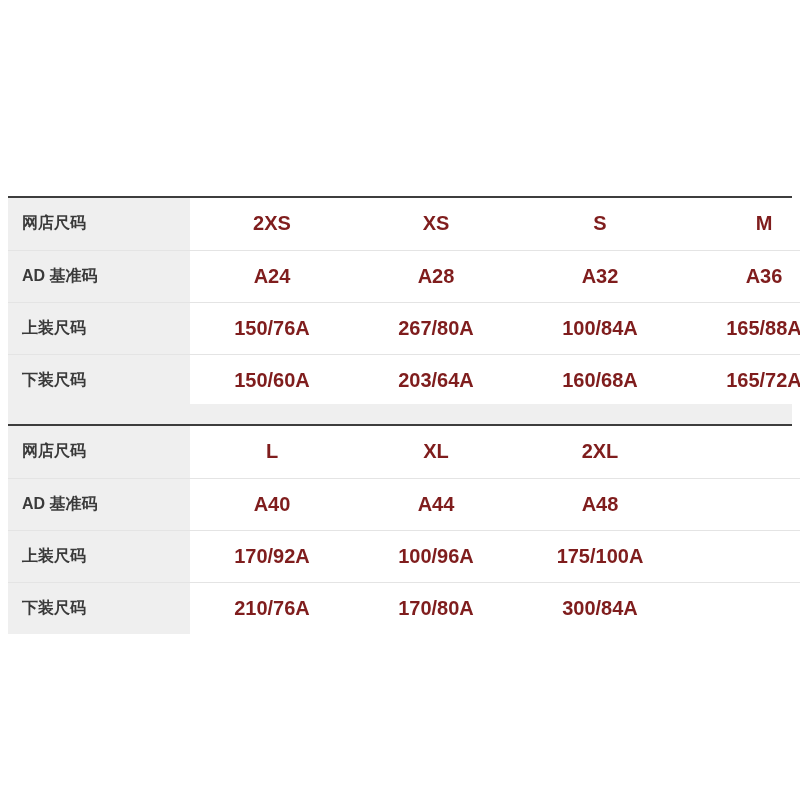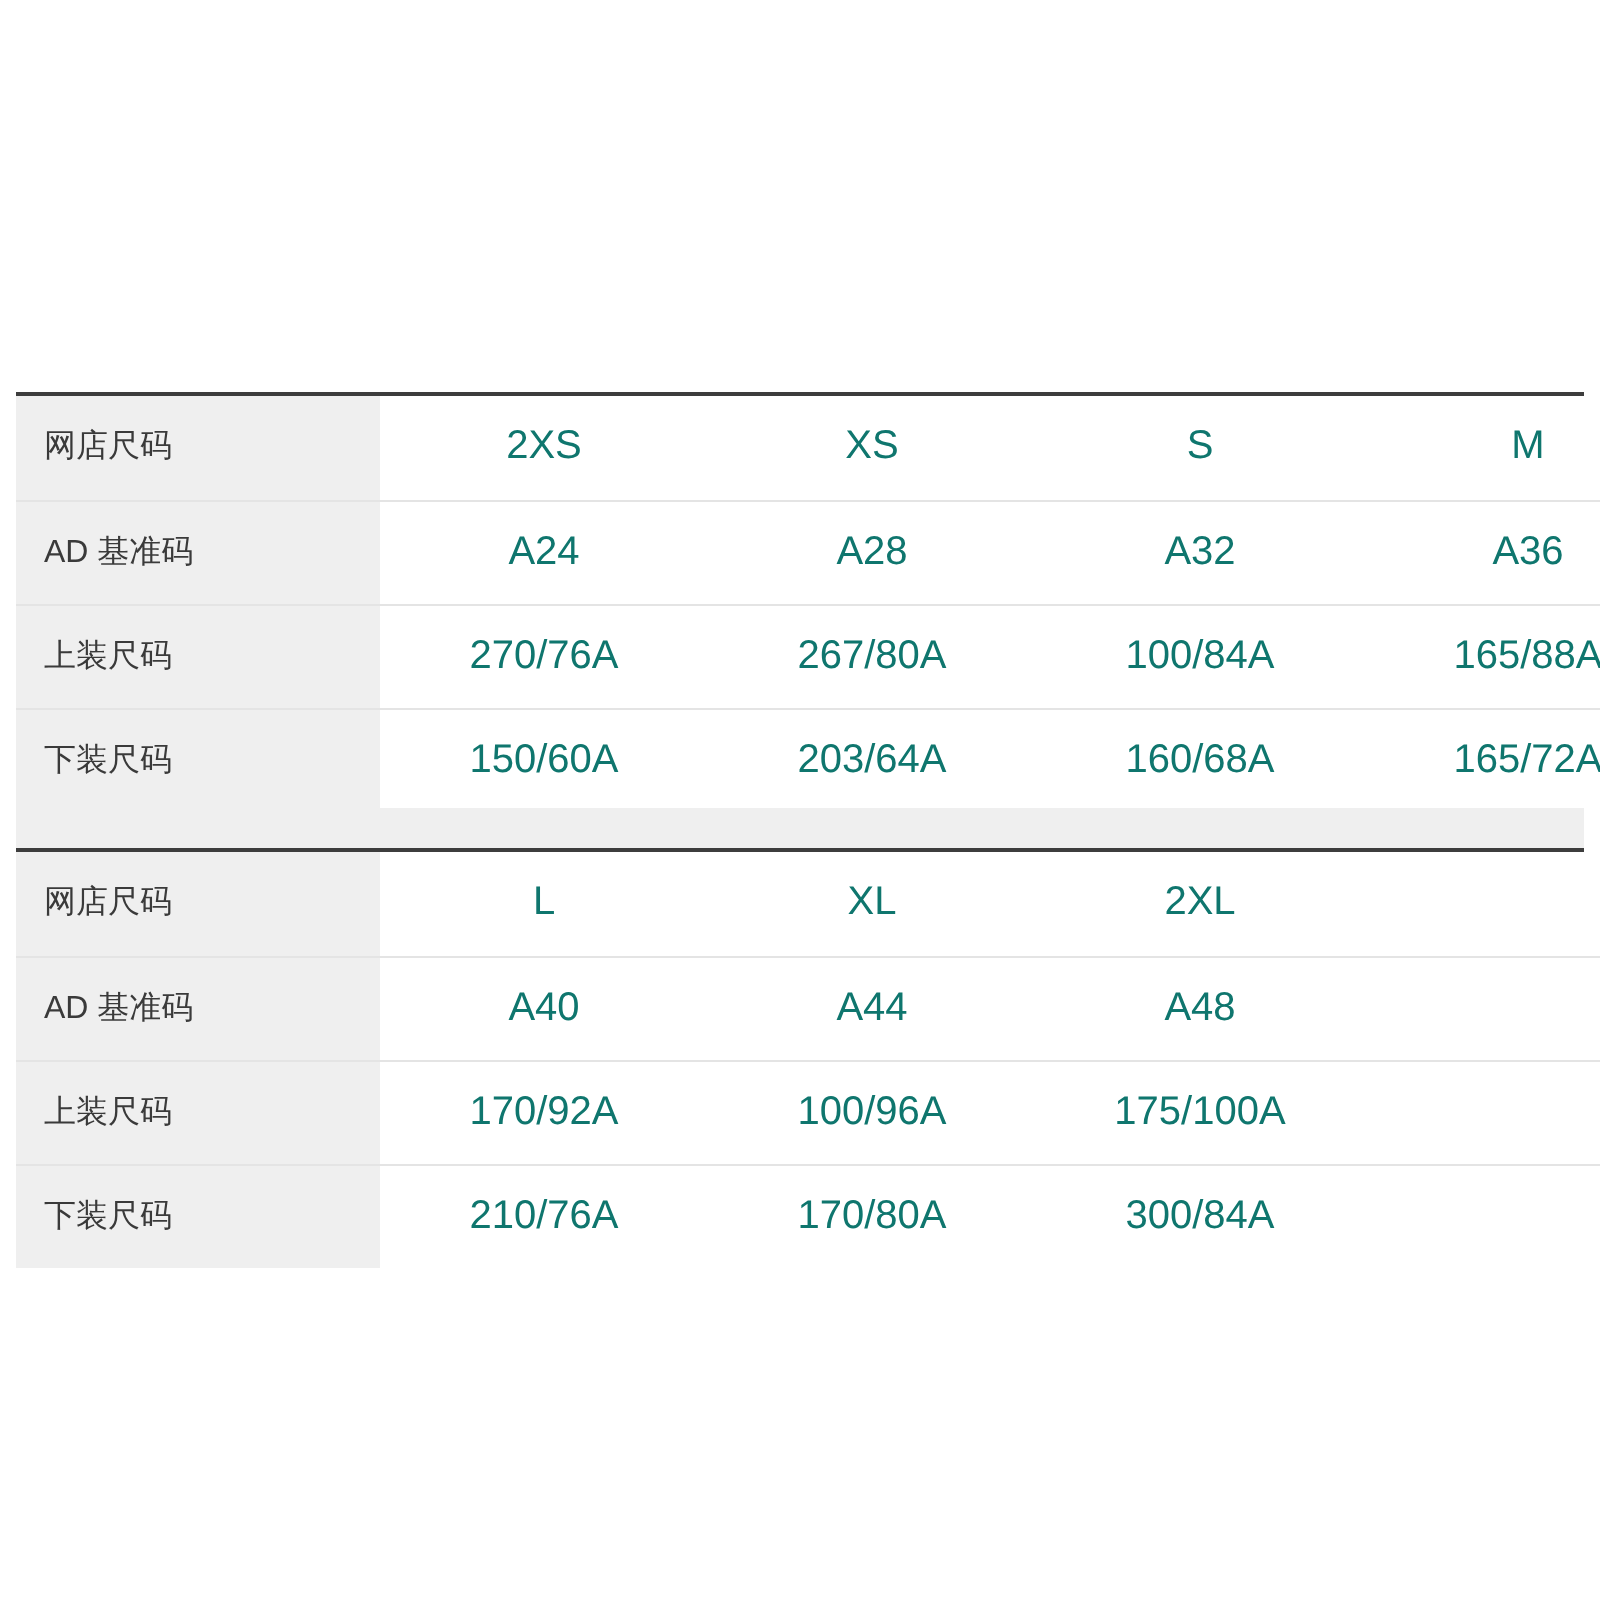--- a/index.html
+++ b/index.html
@@ -14,41 +14,42 @@
     color: #1a1a1a;
     position: relative;
     overflow: hidden;
   }
   .sheet {
     position: absolute;
     left: 0;
     top: 0;
     width: 800px;
     height: 648px;
+    font-weight: bold;
   }
   .size-table {
     position: absolute;
     left: 8px;
     width: 784px;
     border-collapse: collapse;
     table-layout: fixed;
   }
   #table-upper { top: 198px; }
   #table-lower { top: 426px; }
 
   .size-table tr {
     height: 52px;
   }
   .size-table td {
     padding: 0;
     text-align: center;
     vertical-align: middle;
     border-bottom: 1px solid #e4e4e4;
     font-size: 20px;
-    color: #0f766e;
+    color: #7f1d1d;
     background: #ffffff;
   }
   .size-table .label-cell {
     background: #efefef;
     color: #3a3a3a;
     font-size: 16px;
     text-align: left;
     padding-left: 14px;
     border-bottom: 1px solid #e4e4e4;
     width: 168px;
@@ -99,21 +100,21 @@
       </tr>
       <tr>
         <td class="label-cell">AD 基准码</td>
         <td class="col-a">A24</td>
         <td class="col-b">A28</td>
         <td class="col-c">A32</td>
         <td class="col-d">A36</td>
       </tr>
       <tr>
         <td class="label-cell">上装尺码</td>
-        <td class="col-a">270/76A</td>
+        <td class="col-a">150/76A</td>
         <td class="col-b">267/80A</td>
         <td class="col-c">100/84A</td>
         <td class="col-d">165/88A</td>
       </tr>
       <tr>
         <td class="label-cell">下装尺码</td>
         <td class="col-a">150/60A</td>
         <td class="col-b">203/64A</td>
         <td class="col-c">160/68A</td>
         <td class="col-d">165/72A</td>

